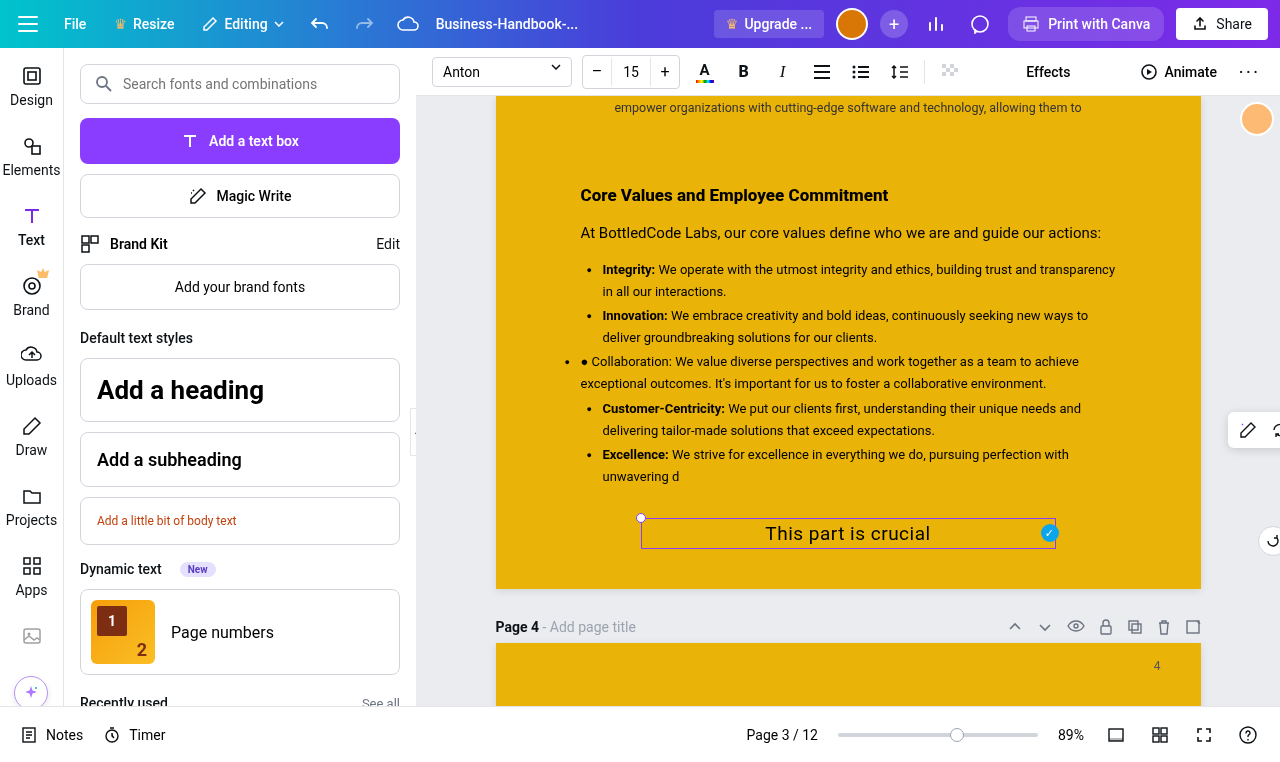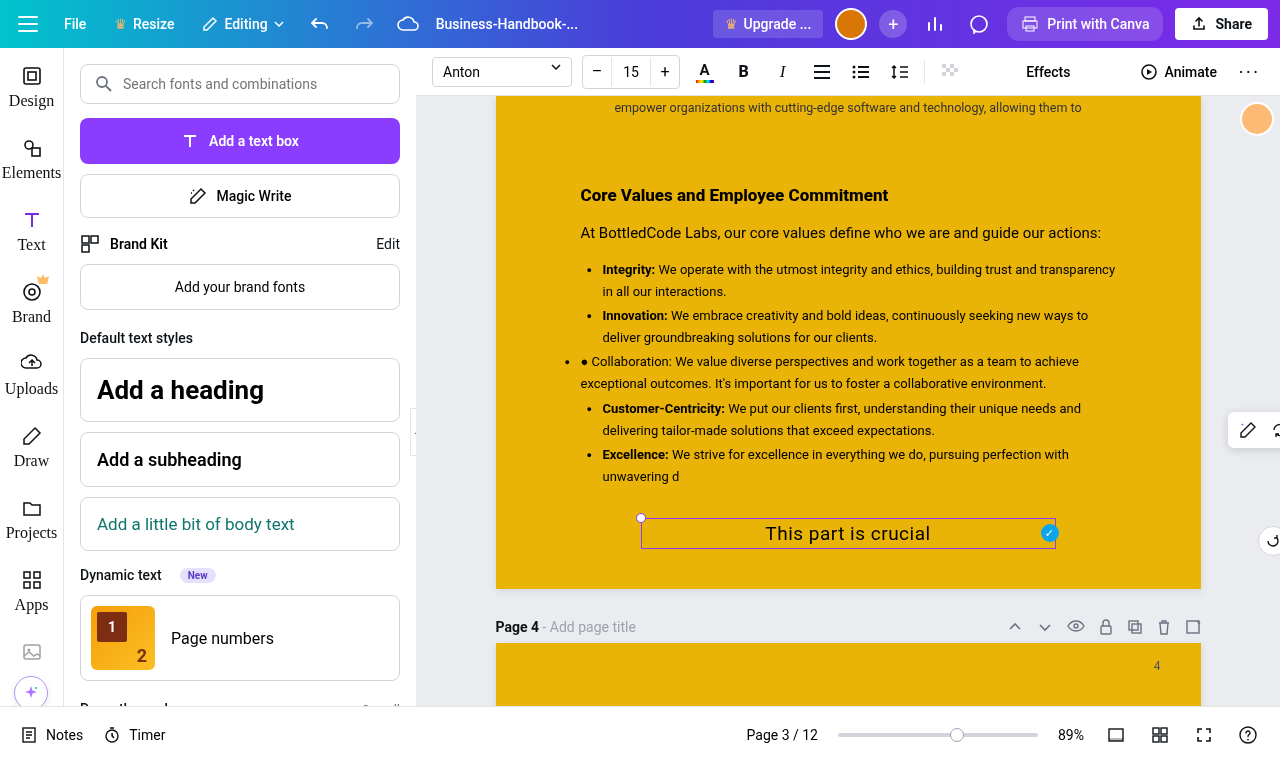--- a/index.html
+++ b/index.html
@@ -9,50 +9,50 @@
 .topbar { height: 48px; background: linear-gradient(90deg, #00C4CC 0%, #4B3CDA 50%, #7D2AE8 100%); display: flex; align-items: center; padding: 0 12px; gap: 12px; color: #fff; }
 .icon-btn { width: 32px; height: 32px; display: flex; align-items: center; justify-content: center; cursor: pointer; border-radius: 4px; }
 .top-item { display: flex; align-items: center; gap: 6px; font-size: 14px; font-weight: 500; cursor: pointer; padding: 6px 8px; border-radius: 4px; }
 .crown { color: #FDBC68; }
 .doc-title { flex: 0 0 auto; font-size: 14px; font-weight: 500; max-width: 180px; overflow: hidden; text-overflow: ellipsis; white-space: nowrap; }
 .spacer { flex: 1; }
 .upgrade-btn { background: rgba(255,255,255,0.15); padding: 6px 12px; border-radius: 4px; display: flex; align-items: center; gap: 6px; font-size: 14px; font-weight: 500; }
 .avatar { width: 32px; height: 32px; border-radius: 50%; background: #d97706; border: 2px solid #fff; }
 .plus-circle { width: 28px; height: 28px; border-radius: 50%; background: rgba(255,255,255,0.2); display: flex; align-items: center; justify-content: center; font-size: 18px; }
 .print-btn { background: rgba(255,255,255,0.15); padding: 8px 14px; border-radius: 12px; display: flex; align-items: center; gap: 8px; font-size: 14px; font-weight: 500; }
-.share-btn { background: #fff; color: #0d1216; padding: 8px 16px; border-radius: 4px; display: flex; align-items: center; gap: 8px; font-size: 14px; font-weight: 700; }
+.share-btn { background: #fff; color: #0d1216; padding: 8px 16px; border-radius: 4px; display: flex; align-items: center; gap: 8px; font-size: 14px; font-weight: 400; }
 
 
 .main { display: flex; height: calc(100% - 48px - 40px); }
 
 
 .rail { width: 64px; background: #fff; border-right: 1px solid #e5e5e5; display: flex; flex-direction: column; align-items: center; padding-top: 12px; gap: 18px; }
 .rail-item { display: flex; flex-direction: column; align-items: center; gap: 4px; cursor: pointer; width: 100%; padding: 4px 0; }
 .rail-icon { width: 24px; height: 24px; display: flex; align-items: center; justify-content: center; color: #0d1216; }
-.rail-label { font-size: 16px; color: #0d1216; font-family: Liberation Serif, serif; }
+.rail-label { font-size: 14px; color: #0d1216; }
 .rail-item.active .rail-icon { color: #7D2AE8; }
 .rail-item.active .rail-label { color: #0d1216; font-weight: 500; }
 .rail-crown { position: relative; }
 .rail-crown::after { content: ''; position: absolute; top: -2px; right: 14px; width: 12px; height: 10px; background: #FDBC68; clip-path: polygon(50% 0, 65% 40%, 100% 20%, 85% 100%, 15% 100%, 0 20%, 35% 40%); }
 
 
 .sidebar { width: 352px; background: #fff; padding: 16px; overflow-y: auto; position: relative; }
 .search-box { display: flex; align-items: center; gap: 10px; border: 1px solid #d1d5db; border-radius: 8px; padding: 10px 14px; margin-bottom: 14px; }
 .search-input { border: none; outline: none; flex: 1; font-size: 14px; color: #6b7280; background: transparent; }
 .add-textbox { background: #8B3DFF; color: #fff; border: none; border-radius: 8px; padding: 14px; width: 100%; font-size: 14px; font-weight: 600; display: flex; align-items: center; justify-content: center; gap: 10px; cursor: pointer; margin-bottom: 10px; }
 .magic-write { border: 1px solid #d1d5db; border-radius: 8px; padding: 12px; width: 100%; font-size: 14px; font-weight: 500; display: flex; align-items: center; justify-content: center; gap: 10px; cursor: pointer; background: #fff; margin-bottom: 16px; }
 .brand-kit-row { display: flex; align-items: center; justify-content: space-between; margin-bottom: 10px; }
 .brand-kit-left { display: flex; align-items: center; gap: 10px; font-size: 14px; font-weight: 600; }
 .edit-link { font-size: 14px; color: #0d1216; cursor: pointer; }
 .brand-fonts { border: 1px solid #d1d5db; border-radius: 8px; padding: 14px; width: 100%; font-size: 14px; text-align: center; cursor: pointer; background: #fff; margin-bottom: 20px; }
 .section-label { font-size: 14px; font-weight: 500; color: #0d1216; margin-bottom: 12px; }
 .style-card { border: 1px solid #d1d5db; border-radius: 8px; padding: 16px; margin-bottom: 10px; cursor: pointer; }
 .style-heading { font-size: 26px; font-weight: 700; }
 .style-subheading { font-size: 18px; font-weight: 600; }
-.style-body { font-size: 17px; color: #0f766e; }
+.style-body { font-size: 12px; color: #c2410c; }
 .dynamic-row { display: flex; align-items: center; gap: 18px; margin: 16px 0 12px; }
 .new-badge { background: #E6E0FF; color: #5B3CC4; font-size: 10px; font-weight: 700; padding: 2px 8px; border-radius: 10px; }
 .page-num-card { border: 1px solid #d1d5db; border-radius: 8px; padding: 10px; display: flex; align-items: center; gap: 16px; cursor: pointer; margin-bottom: 20px; }
 .page-num-thumb { width: 64px; height: 64px; background: linear-gradient(135deg, #f59e0b, #fbbf24); border-radius: 6px; position: relative; display: flex; align-items: center; justify-content: center; }
 .page-num-thumb .sq { width: 30px; height: 30px; background: #7c2d12; border-radius: 2px; position: absolute; top: 6px; left: 6px; display: flex; align-items: center; justify-content: center; color: #fff; font-size: 14px; font-weight: 700; }
 .page-num-thumb .n2 { position: absolute; bottom: 4px; right: 8px; color: #7c2d12; font-size: 18px; font-weight: 700; }
 .recent-row { display: flex; justify-content: space-between; align-items: center; margin-bottom: 12px; }
 .see-all { font-size: 13px; color: #6b7280; cursor: pointer; }
 
 .collapse-handle { position: absolute; right: -12px; top: 360px; width: 18px; height: 48px; background: #fff; border: 1px solid #e5e5e5; border-radius: 0 8px 8px 0; display: flex; align-items: center; justify-content: center; cursor: pointer; z-index: 5; font-size: 11px; }

